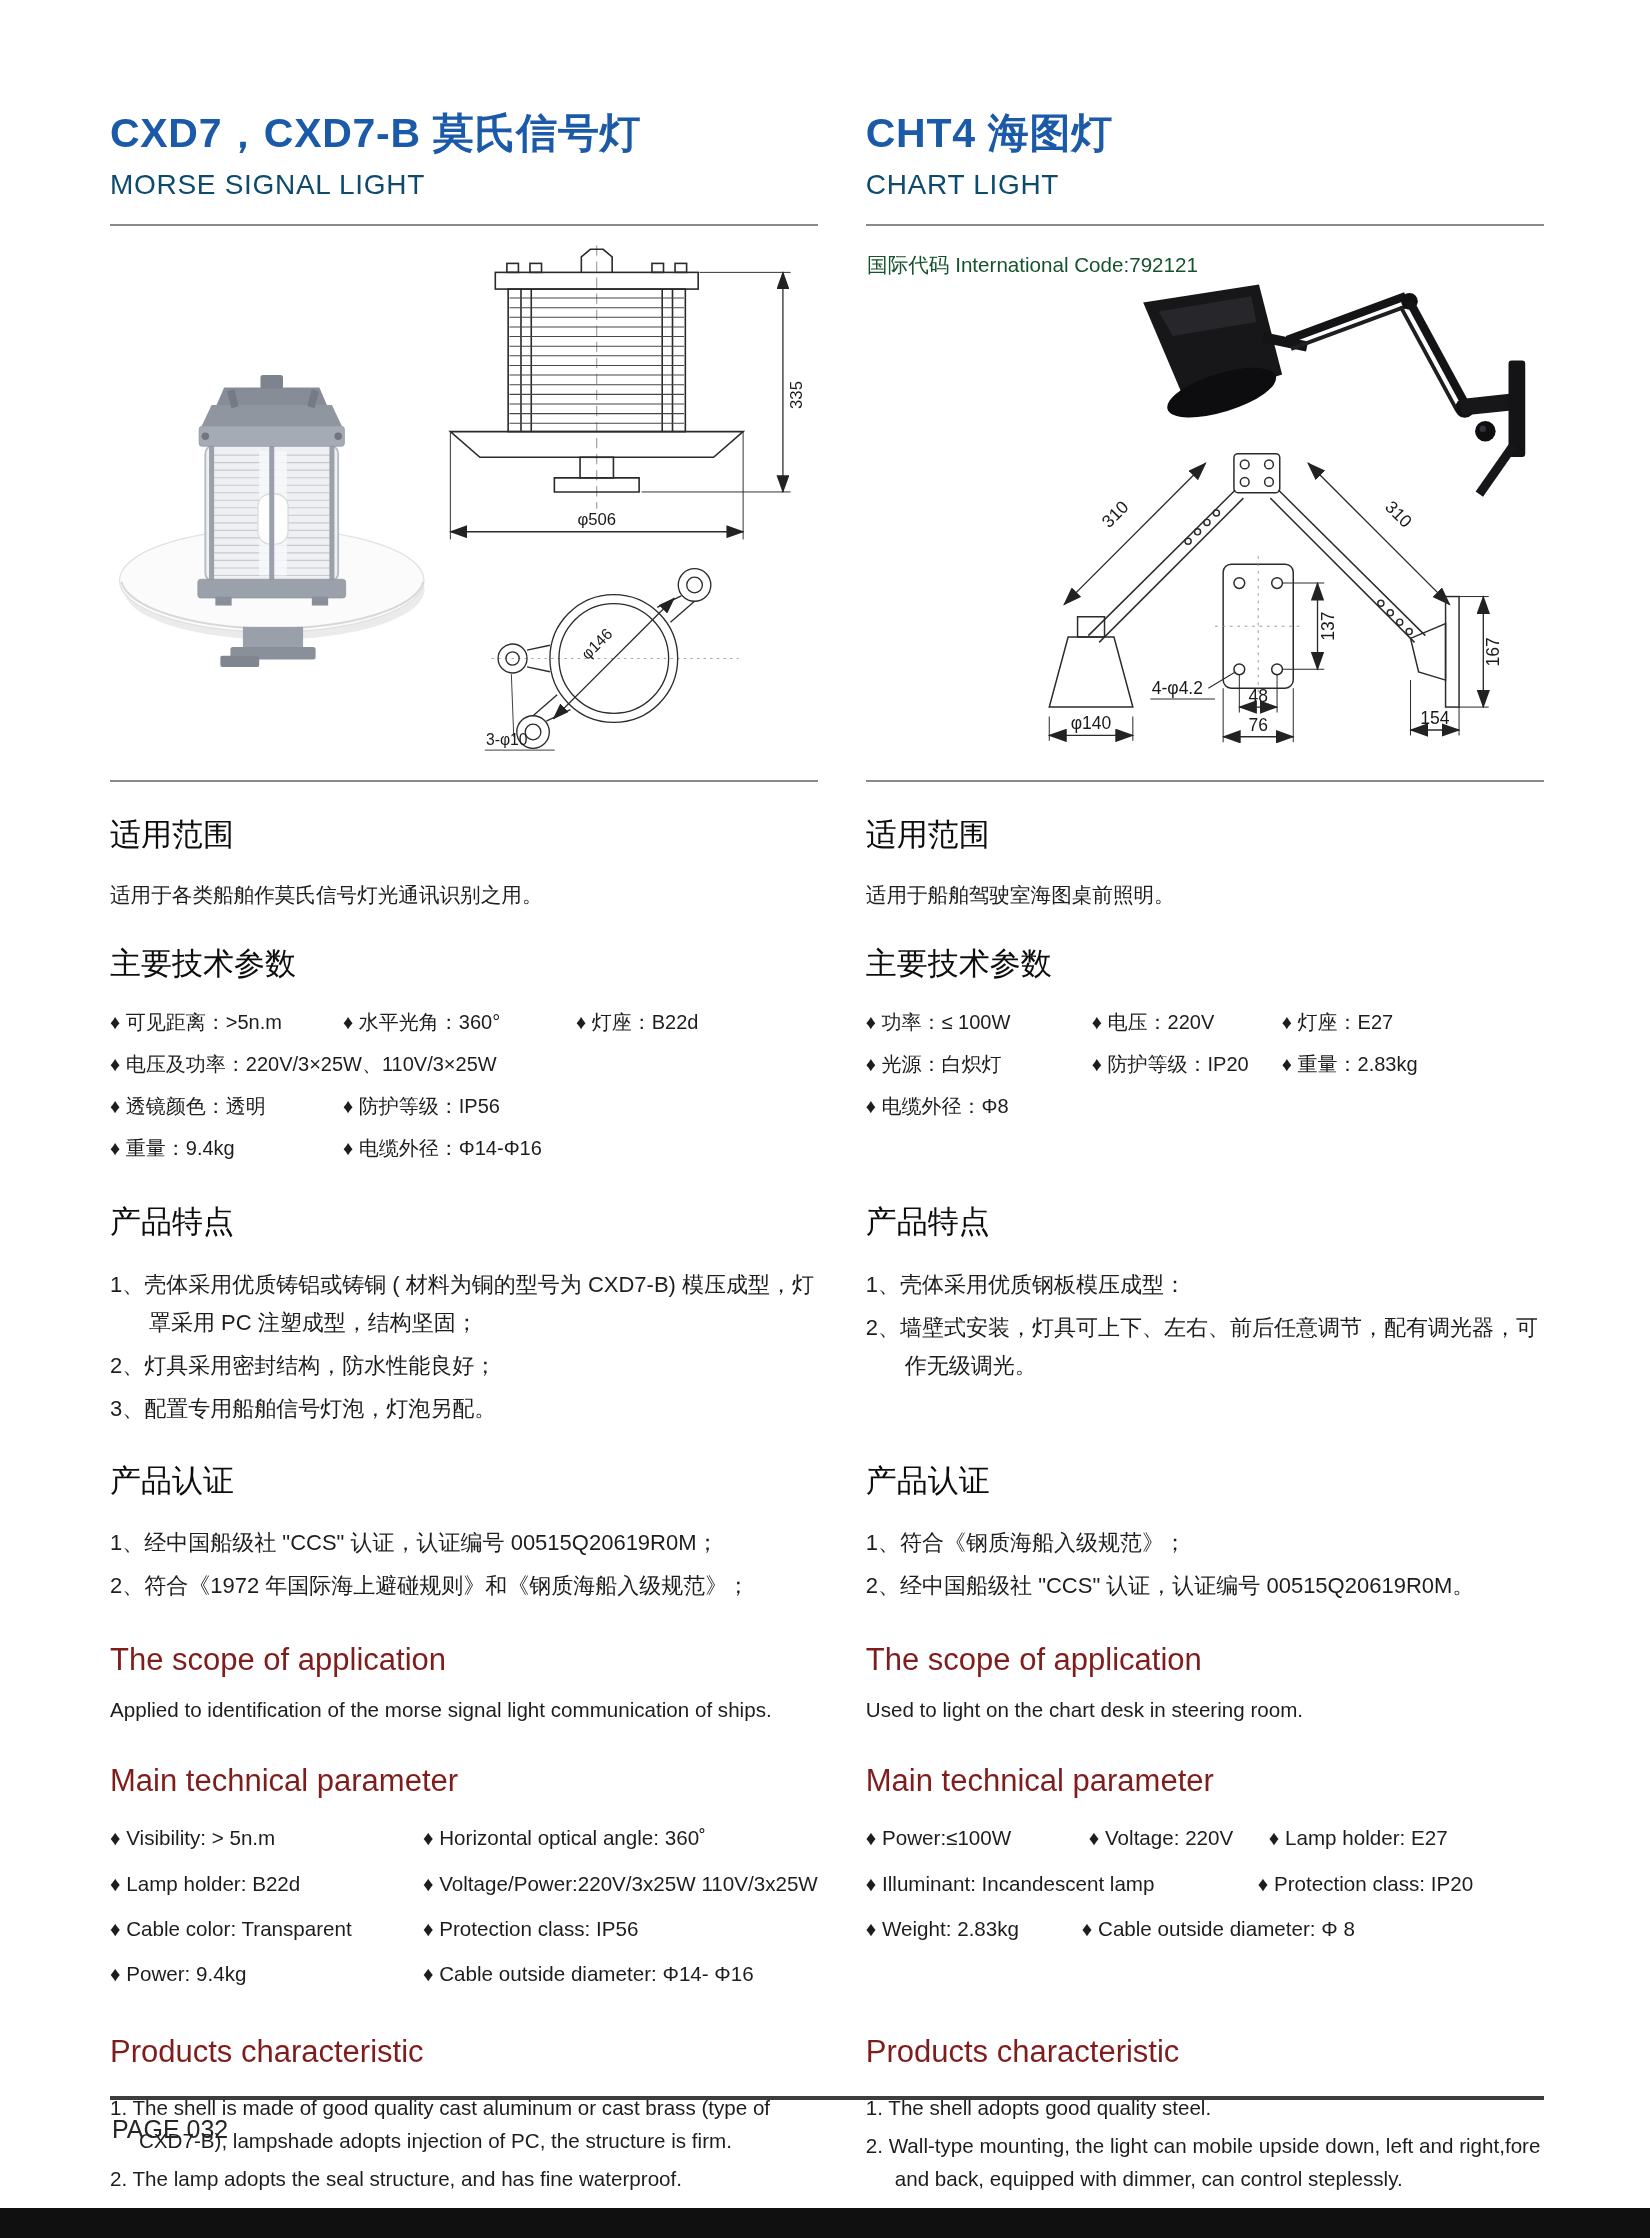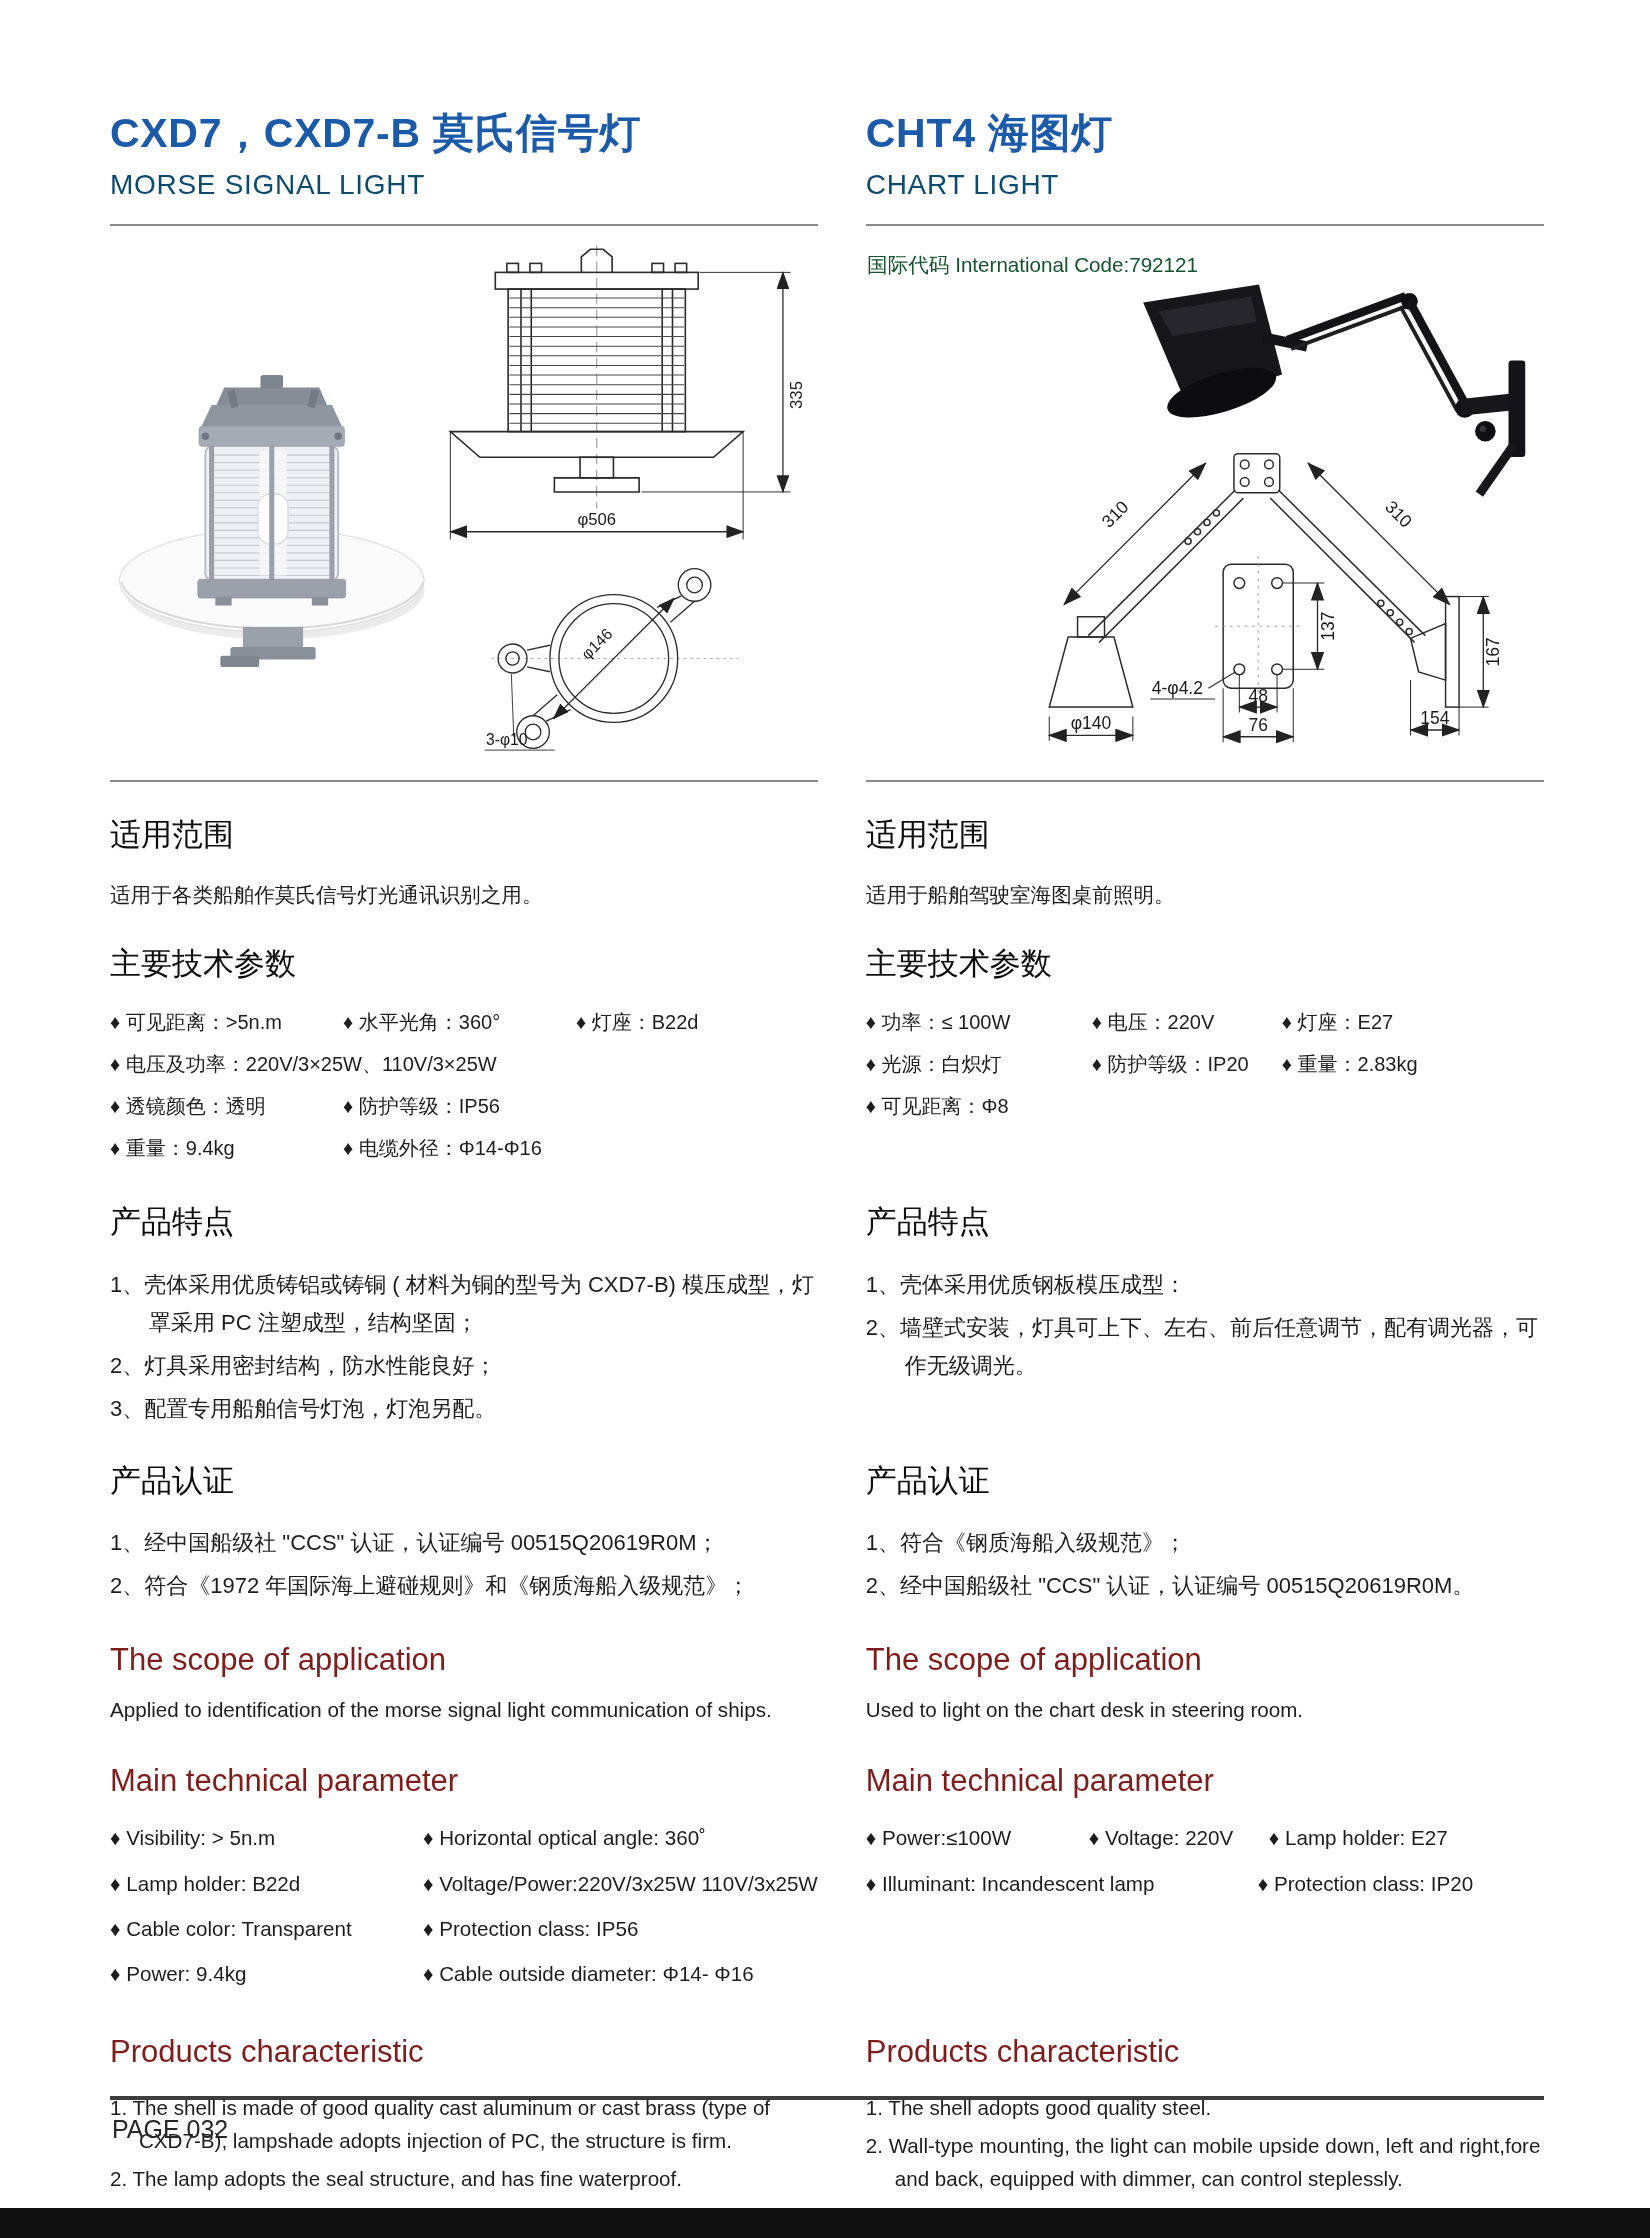--- a/index.html
+++ b/index.html
@@ -268,21 +268,21 @@
           <span class="pcell" style="width:226px">♦ 功率：≤ 100W</span>
           <span class="pcell" style="width:190px">♦ 电压：220V</span>
           <span class="pcell">♦ 灯座：E27</span>
         </div>
         <div class="prow">
           <span class="pcell" style="width:226px">♦ 光源：白炽灯</span>
           <span class="pcell" style="width:190px">♦ 防护等级：IP20</span>
           <span class="pcell">♦ 重量：2.83kg</span>
         </div>
         <div class="prow">
-          <span class="pcell">♦ 可见距离：Φ8</span>
+          <span class="pcell">♦ 电缆外径：Φ8</span>
         </div>
       </div>
 
       <div class="h-cn">产品特点</div>
       <div class="h-cn">产品特点</div>
 
       <div class="nlist cn">
         <div class="nitem">1、壳体采用优质铸铝或铸铜 ( 材料为铜的型号为 CXD7-B) 模压成型，灯罩采用 PC 注塑成型，结构坚固；</div>
         <div class="nitem">2、灯具采用密封结构，防水性能良好；</div>
         <div class="nitem">3、配置专用船舶信号灯泡，灯泡另配。</div>
@@ -334,20 +334,24 @@
       <div class="params">
         <div class="prow" style="font-size:20.6px;line-height:2.2">
           <span class="pcell" style="width:223px">♦ Power:≤100W</span>
           <span class="pcell" style="width:180px">♦ Voltage: 220V</span>
           <span class="pcell">♦ Lamp holder: E27</span>
         </div>
         <div class="prow" style="font-size:20.6px;line-height:2.2">
           <span class="pcell" style="width:392px">♦ Illuminant: Incandescent lamp</span>
           <span class="pcell">♦ Protection class: IP20</span>
         </div>
+        <div class="prow" style="font-size:20.6px;line-height:2.2">
+          <span class="pcell" style="width:216px">♦ Weight: 2.83kg</span>
+          <span class="pcell">♦ Cable outside diameter:  Φ 8</span>
+        </div>
       </div>
 
       <div class="h-en">Products characteristic</div>
       <div class="h-en">Products characteristic</div>
 
       <div class="nlist en">
         <div class="nitem">1. The shell is made of good quality cast aluminum or cast brass (type of CXD7-B), lampshade adopts injection of PC, the structure is firm.</div>
         <div class="nitem">2. The lamp adopts the seal structure, and has fine waterproof.</div>
         <div class="nitem">3. Equipped the special ship signal bulb.</div>
       </div>

